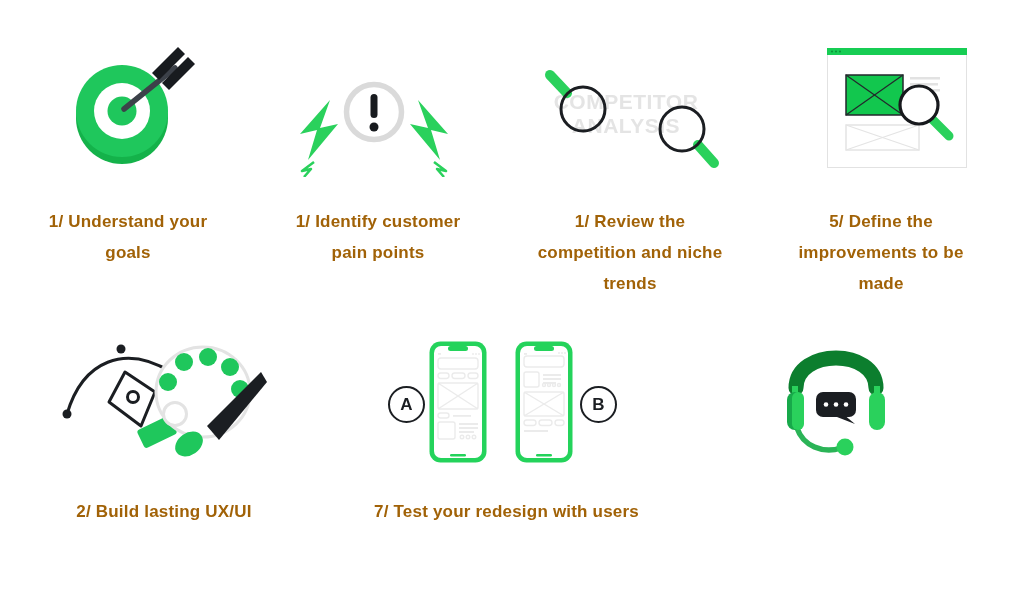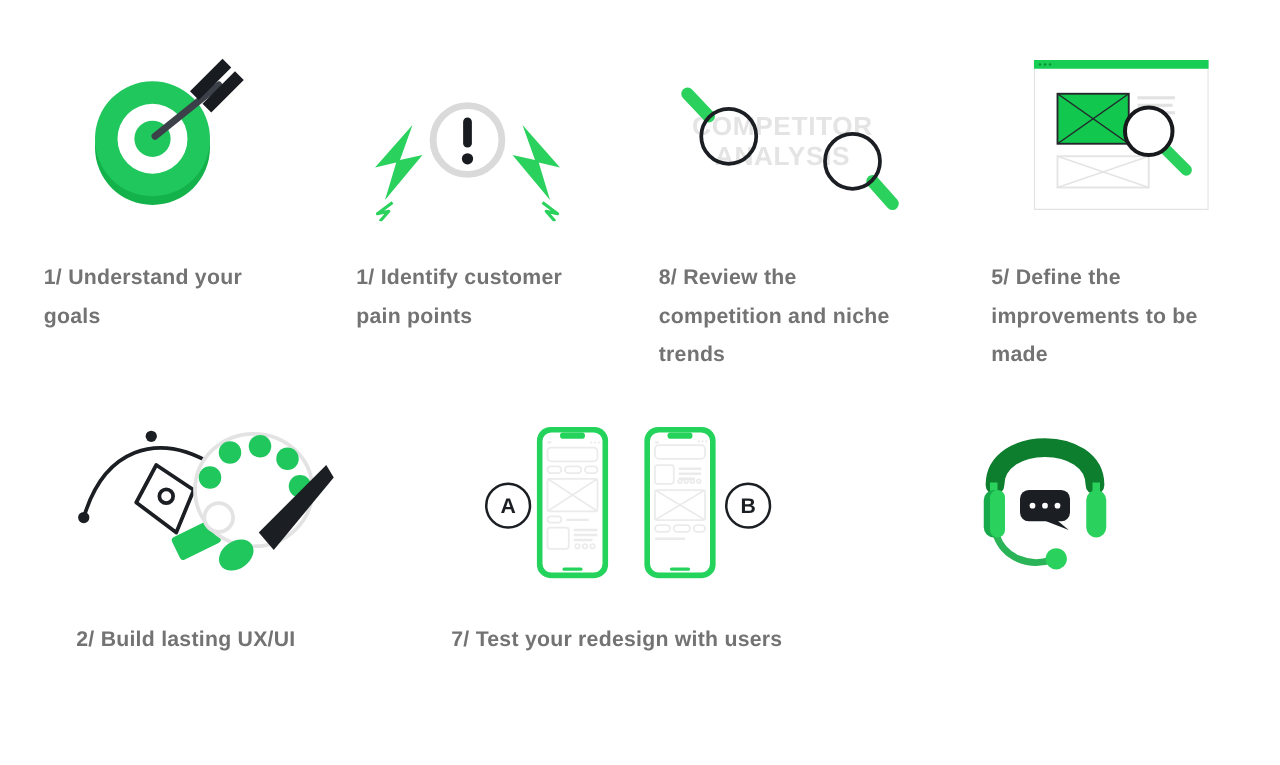--- a/index.html
+++ b/index.html
@@ -3,24 +3,24 @@
 <meta charset="utf-8">
 <style>
   html,body { margin:0; padding:0; background:#ffffff; }
   .canvas {
     position:relative; width:1024px; height:612px; background:#ffffff;
     font-family:"Liberation Sans", sans-serif; overflow:hidden;
   }
   .step { position:absolute; }
   .icon { position:absolute; }
   .label {
-    position:absolute; left:16px; width:100%;
-    text-align:left; white-space:pre-line;
+    position:absolute; left:4px; width:100%;
+    text-align:center; white-space:pre-line;
     font-weight:700; font-size:17px; line-height:31px;
-    letter-spacing:0.2px; color:#737373;
+    letter-spacing:0.2px; color:#a16207;
   }
   .row1 .label { top:176px; }
   .row2 .label { top:168px; }
   .watermark {
     position:absolute; top:60px; left:0; width:100%;
     text-align:center; font-weight:700; font-size:21px; line-height:24px;
     letter-spacing:0.5px; color:#e4e4e4; white-space:normal;
   }
   .badge {
     position:absolute; width:33px; height:33px; border-radius:50%;
@@ -63,21 +63,21 @@
   </div>
 
   <div class="step row1" style="left:511px; top:30px; width:230px; height:270px;">
     <div class="watermark">COMPETITOR ANALYSIS</div>
     <svg class="icon" style="left:5px; top:5px;" width="220" height="145" viewBox="0 0 220 145">
       <line x1="51" y1="58" x2="34" y2="40" stroke="#2ad15c" stroke-width="10" stroke-linecap="round"></line>
       <circle cx="67" cy="74" r="22" fill="none" stroke="#1b1e22" stroke-width="3"></circle>
       <line x1="182" y1="110" x2="198" y2="128" stroke="#2ad15c" stroke-width="10" stroke-linecap="round"></line>
       <circle cx="166" cy="94" r="22" fill="none" stroke="#1b1e22" stroke-width="3"></circle>
     </svg>
-    <div class="label">8/ Review the
+    <div class="label">1/ Review the
 competition and niche
 trends</div>
   </div>
 
   <div class="step row1" style="left:777px; top:30px; width:200px; height:270px;">
     <svg class="icon" style="left:50px; top:18px;" width="140" height="120" viewBox="0 0 140 120">
       <rect x="0.5" y="0.5" width="139" height="119" fill="#ffffff" stroke="#e2e2e2"></rect>
       <rect x="0" y="0" width="140" height="7" fill="#17cd54"></rect>
       <circle cx="5" cy="3.5" r="1" fill="#0b8f38"></circle>
       <circle cx="9" cy="3.5" r="1" fill="#0b8f38"></circle>

